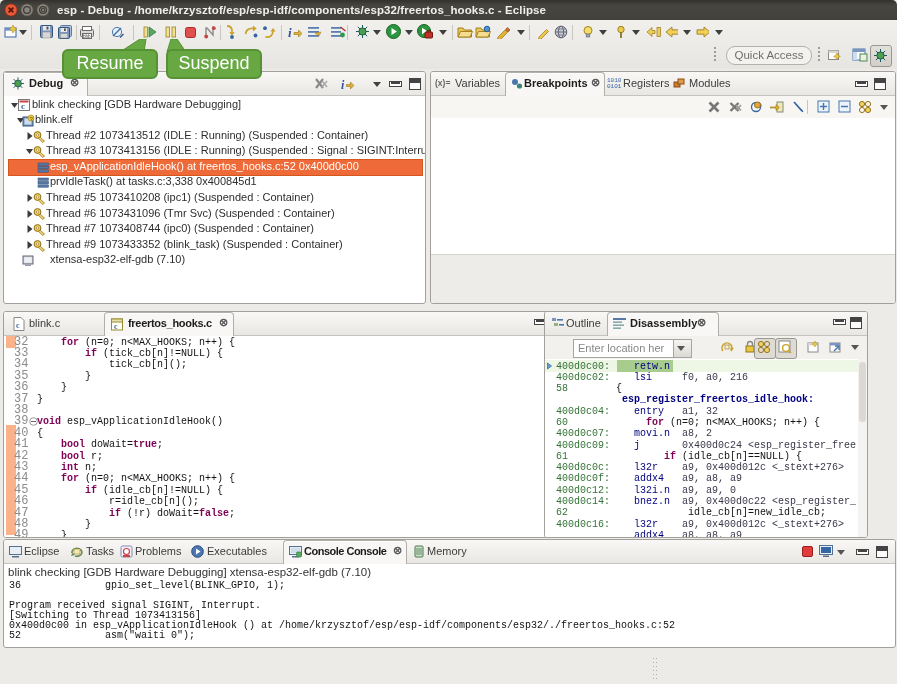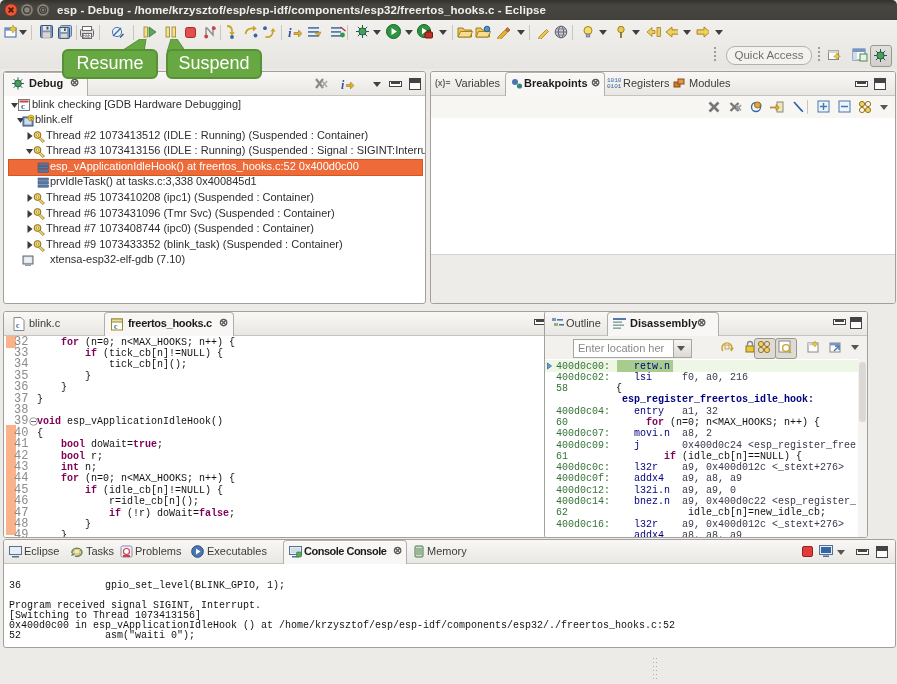--- a/index.html
+++ b/index.html
@@ -603,20 +603,21 @@
       <rect x="1.5" y="1.5" width="10" height="10" rx="1.5" fill="#e23b3b" stroke="#9c1f1f"></rect>
     </svg>
 <svg class="abs" style="left:815px;top:5px" width="14" height="13" viewBox="0 0 14 13">
       <rect x="0.5" y="0.5" width="13" height="9" fill="#e8eef5" stroke="#55708e"></rect>
       <rect x="2" y="2" width="10" height="6" fill="#3465a4"></rect>
       <rect x="4" y="10.5" width="6" height="1.5" fill="#55708e"></rect>
     </svg>
 <div class="dda" style="left:833px;top:10px;border-top-color:#555"></div>
 <div class="mnm" style="left:852px;top:9px"></div>
 <div class="mx" style="left:872px;top:6px"></div>
+<div class="abs" style="left:4px;top:26px;font-size:11.5px;color:#333;white-space:nowrap">blink checking [GDB Hardware Debugging] xtensa-esp32-elf-gdb (7.10)</div>
 <pre class="abs" style="left:5px;top:41px;font-size:10px;line-height:10.1px;color:#111">36              gpio_set_level(BLINK_GPIO, 1);
 
 Program received signal SIGINT, Interrupt.
 [Switching to Thread 1073413156]
 0x400d0c00 in esp_vApplicationIdleHook () at /home/krzysztof/esp/esp-idf/components/esp32/./freertos_hooks.c:52
 52              asm("waiti 0");</pre>
 </div>
 <div class="abs" style="left:653px;top:658px;width:1px;height:24px;background:repeating-linear-gradient(#b0ada8 0 1.5px,transparent 1.5px 4px)"></div>
 <div class="abs" style="left:656px;top:658px;width:1px;height:24px;background:repeating-linear-gradient(#b0ada8 0 1.5px,transparent 1.5px 4px)"></div>
 <svg class="abs" style="left:110px;top:39px" width="50" height="13" viewBox="0 0 50 13">

